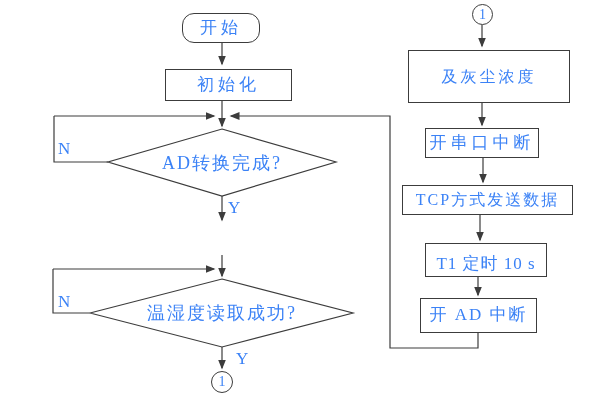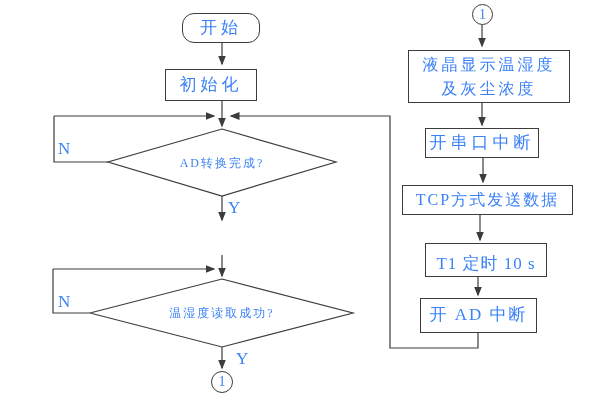--- a/index.html
+++ b/index.html
@@ -30,21 +30,21 @@
     border:1px solid #3c3c3c;
     border-radius:50%;
     background:#fff;
     display:flex;align-items:center;justify-content:center;
     font-size:14px;letter-spacing:0;
     box-sizing:border-box;
   }
   .diamond-label{
     position:absolute;
     display:flex;align-items:center;justify-content:center;
-    font-size:12px;letter-spacing:2px;
+    font-size:18px;letter-spacing:2px;
     white-space:nowrap;
   }
   .edge-label{
     position:absolute;
     font-size:17px;letter-spacing:0;
     line-height:1;
   }
   .two-line{white-space:normal;line-height:1.5;letter-spacing:3px;}
 </style>
 </head>
@@ -93,21 +93,21 @@
       <path d="M483,158 V182" marker-end="url(#ah)"></path>
       <path d="M480,215 V240" marker-end="url(#ah)"></path>
       <path d="M478,277 V295" marker-end="url(#ah)"></path>
     </g>
   </svg>
 
   <div class="node terminal" style="left:182px;top:13px;width:78px;height:30px;letter-spacing:4px;">
     <span>开始</span>
   </div>
 
-  <div class="node" style="left:165px;top:69px;width:92px;height:32px;letter-spacing:4px;">
+  <div class="node" style="left:165px;top:69px;width:127px;height:32px;letter-spacing:4px;">
     <span>初始化</span>
   </div>
 
   <div class="diamond-label" style="left:108px;top:147px;width:228px;height:32px;">AD转换完成?</div>
 
   <div class="edge-label" style="left:58px;top:140px;">N</div>
   <div class="edge-label" style="left:228px;top:199px;">Y</div>
 
 
   <div class="diamond-label" style="left:90px;top:297px;width:264px;height:32px;">温湿度读取成功?</div>
@@ -118,21 +118,20 @@
   <div class="connector-circle" style="left:211px;top:371px;width:22px;height:22px;">
     <span>1</span>
   </div>
 
   <div class="connector-circle" style="left:472px;top:4px;width:21px;height:21px;">
     <span>1</span>
   </div>
 
   <div class="node two-line" style="left:408px;top:50px;width:162px;height:53px;font-size:16px;">
     <div>
-      <div>液晶显示温湿度</div>
       <div>及灰尘浓度</div>
     </div>
   </div>
 
   <div class="node" style="left:425px;top:128px;width:114px;height:30px;letter-spacing:4px;justify-content:center;">
     <span>开串口中断</span>
   </div>
 
   <div class="node" style="left:402px;top:185px;width:171px;height:30px;font-size:16px;">
     <span>TCP方式发送数据</span>

